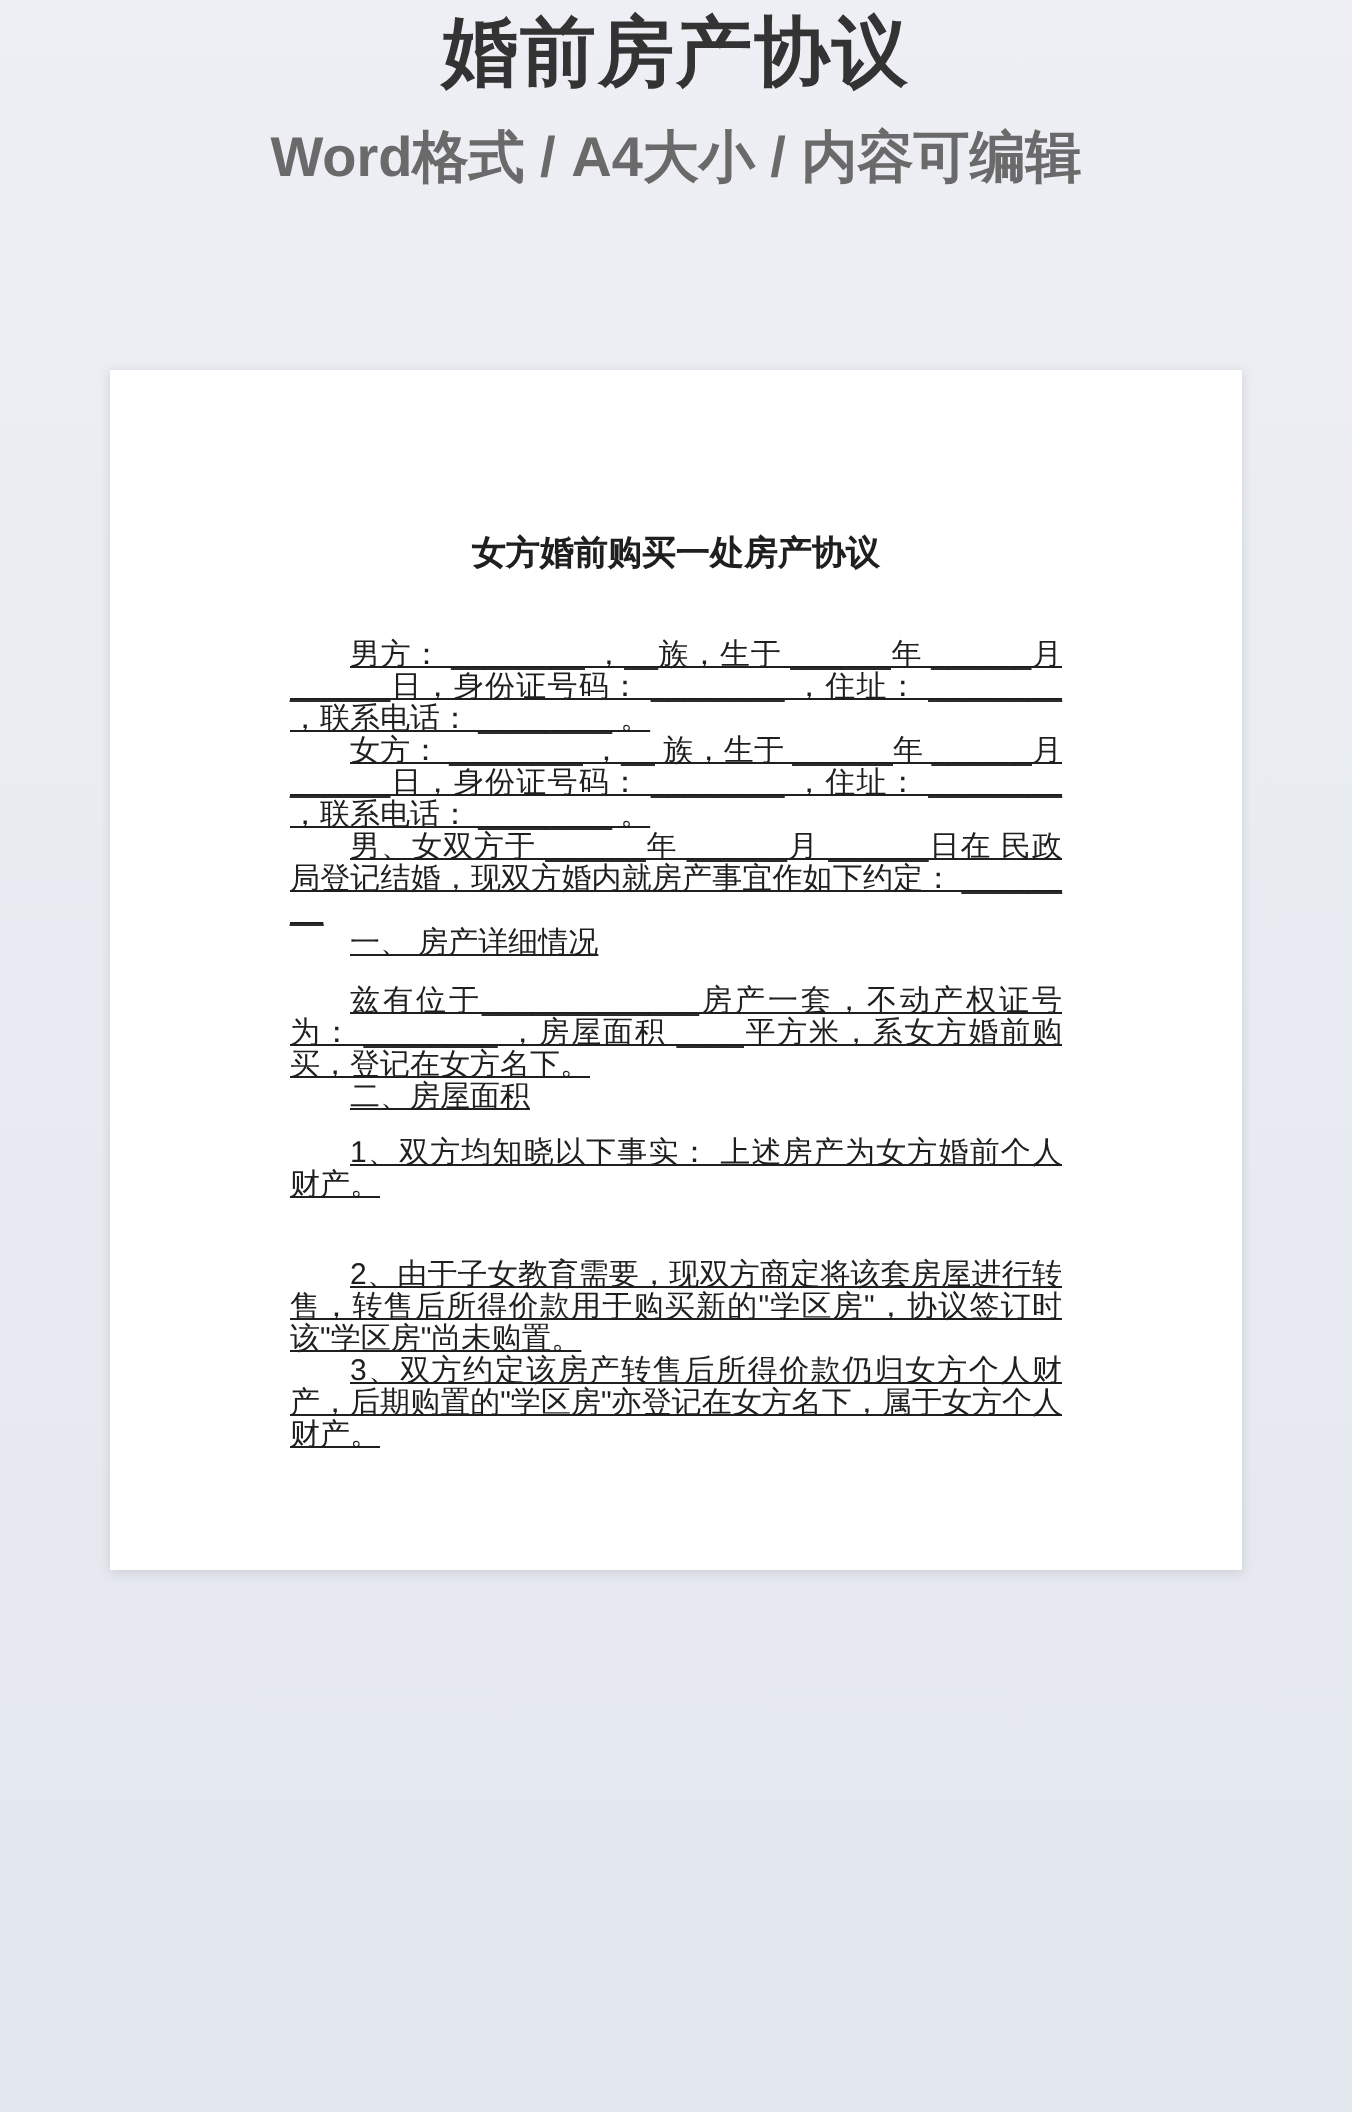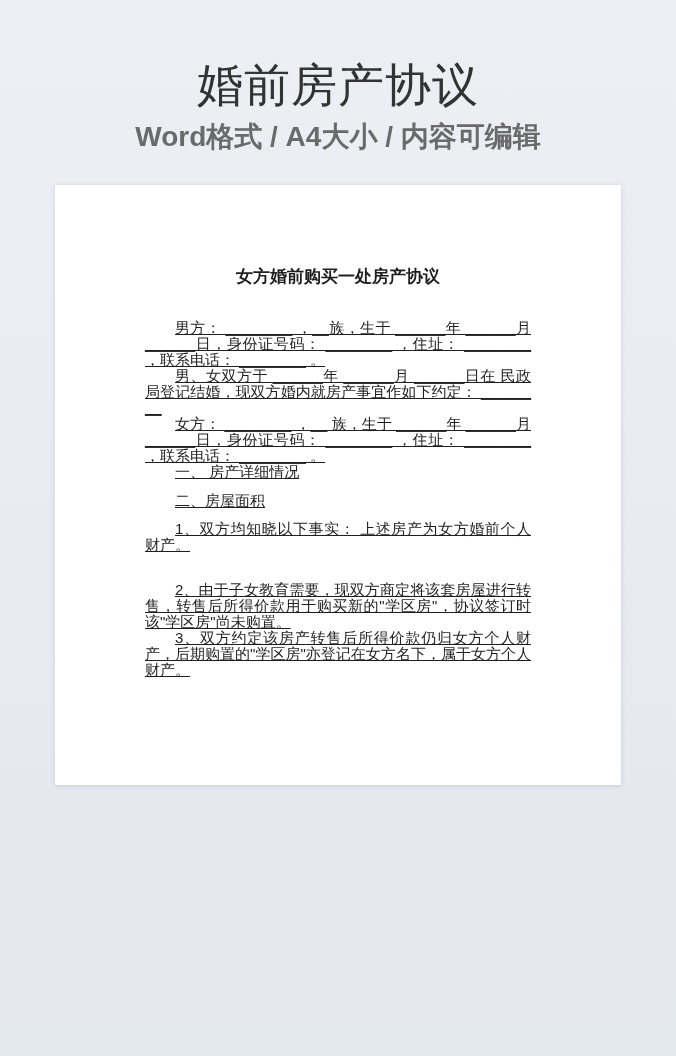--- a/index.html
+++ b/index.html
@@ -21,24 +21,23 @@
     font-family: "Liberation Sans", "DejaVu Sans", sans-serif;
   }
   .header {
     position: absolute;
     top: 0; left: 0;
     width: 676px;
     text-align: center;
   }
   .header-title {
     margin: 0;
-    padding-top: 58px;
-    font-size: 46px;
+    font-size: 38px;
     line-height: 54px;
-    font-weight: 400;
+    font-weight: 700;
     letter-spacing: 1px;
     color: var(--header-title-color);
   }
   .header-subtitle {
     margin-top: 9px;
     font-size: 28px;
     line-height: 32px;
     font-weight: 700;
     color: var(--header-subtitle-color);
   }
@@ -77,21 +76,22 @@
 <body>
 
 <div class="header">
   <h1 class="header-title">婚前房产协议</h1>
   <div class="header-subtitle">Word格式 / A4大小 / 内容可编辑</div>
 </div>
 
 <div class="page">
   <h2 class="doc-title">女方婚前购买一处房产协议</h2>
   <p class="para">男方： ________ ，__族，生于 ______年 ______月______日，身份证号码： ________ ，住址： ________ ，联系电话： ________ 。</p>
+  <p class="para">女方： ________ ，__ 族，生于 ______年 ______月______日，身份证号码： ________ ，住址： ________ ，联系电话： ________ 。</p>
   <p class="para">男、女双方于 ______年 ______月 ______日在 民政局登记结婚，现双方婚内就房产事宜作如下约定： ________</p>
-  <p class="para">女方： ________ ，__ 族，生于 ______年 ______月______日，身份证号码： ________ ，住址： ________ ，联系电话： ________ 。</p>
   <p class="para">一、 房产详细情况</p>
+  <p class="para">兹有位于_____________房产一套，不动产权证号为： ________ ，房屋面积 ____平方米，系女方婚前购买，登记在女方名下。</p>
   <p class="para">二、房屋面积</p>
   <p class="para">1、双方均知晓以下事实： 上述房产为女方婚前个人财产。</p>
   <p class="para"></p>
   <p class="para">2、由于子女教育需要，现双方商定将该套房屋进行转售，转售后所得价款用于购买新的"学区房"，协议签订时该"学区房"尚未购置。</p>
   <p class="para">3、双方约定该房产转售后所得价款仍归女方个人财产，后期购置的"学区房"亦登记在女方名下，属于女方个人财产。</p>
 </div>
 
 </body></html>

